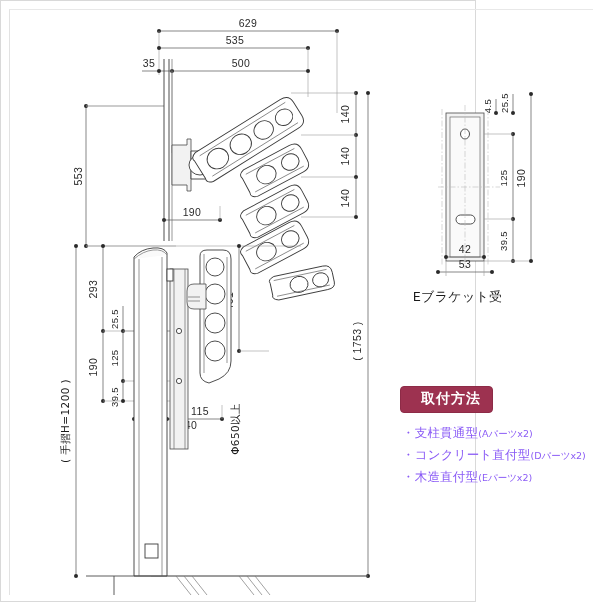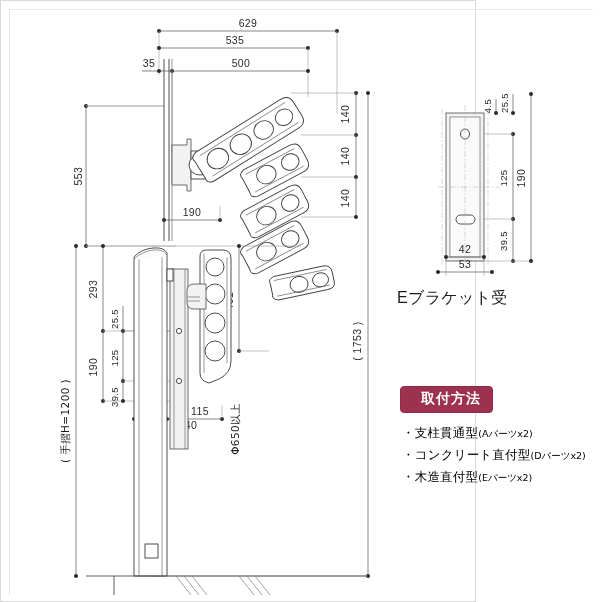--- a/index.html
+++ b/index.html
@@ -57,31 +57,31 @@
     border-radius:4px;
     letter-spacing:1px;
     border:1px solid #8d2b47;
   }
   #method ul{
     list-style:none;margin:12px 0 0 2px;padding:0;
   }
   #method li{
     font-family:"DejaVu Sans","Liberation Sans",sans-serif;
     font-size:12.5px;
-    color:#000000;
+    color:#8b5cf6;
     margin-bottom:5px;
     white-space:nowrap;
     letter-spacing:0.2px;
   }
   #method li .sub{font-size:9.5px;letter-spacing:0;}
   .bracket-label{
     position:absolute;
-    font-family:Liberation Sans, sans-serif;
-    font-size:16px;color:#1a1a1a;
-    left:396px;top:287px;
+    font-family:Liberation Mono, monospace;
+    font-size:13px;color:#1a1a1a;
+    left:412px;top:287px;
     letter-spacing:0.3px;
     white-space:nowrap;
   }
 </style>
 </head>
 <body>
 
 <div id="frame">
   <div id="inner"></div>
 

